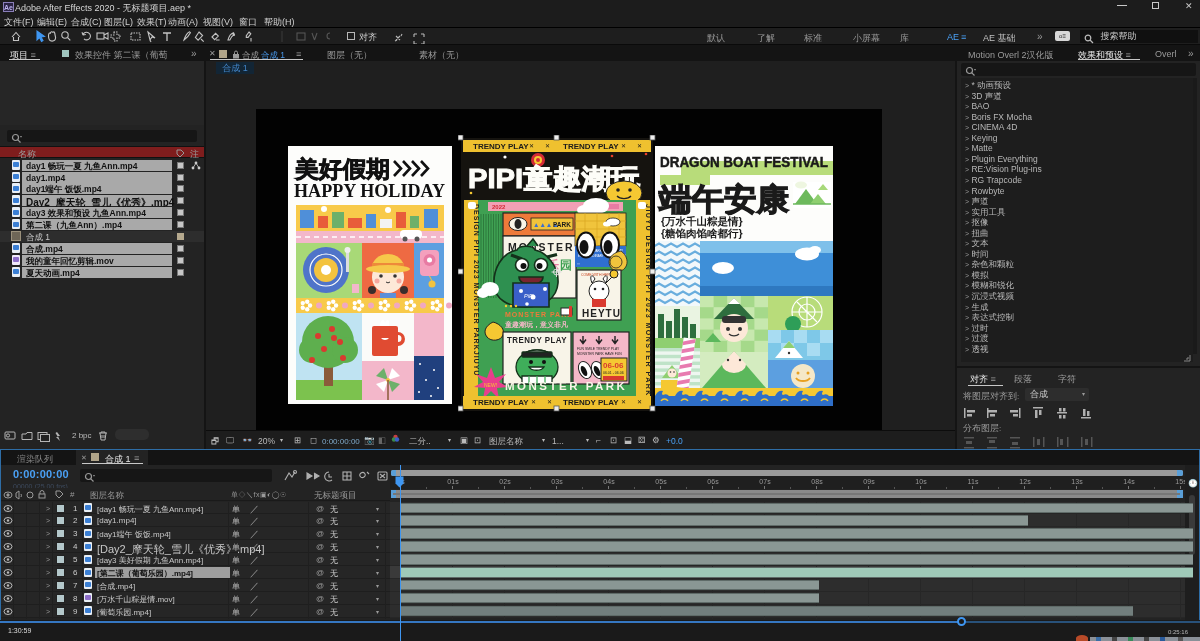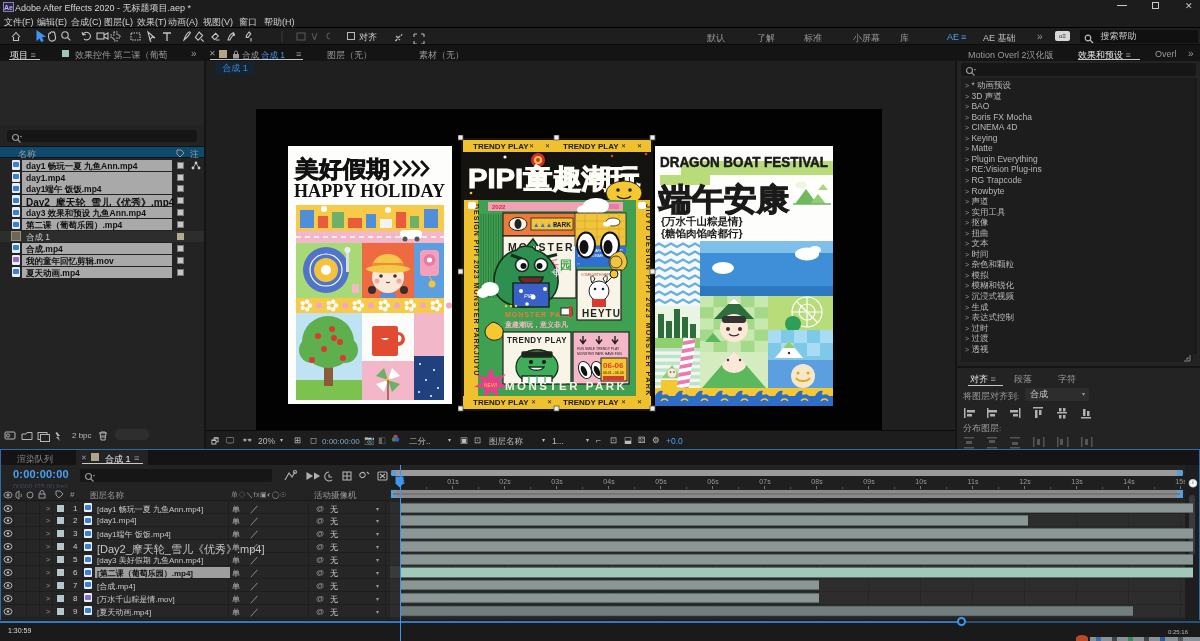--- a/index.html
+++ b/index.html
@@ -121,21 +121,21 @@
   <div class="abs" style="left:0;top:0;width:204px;height:64px;background:#262626;"></div>
 
   <div class="abs" style="left:7px;top:69px;width:190px;height:12px;background:#161616;border-radius:2px;">
     <svg width="11" height="11" viewBox="0 0 11 11" style="margin:2px 0 0 4px;">
           <circle cx="4.5" cy="4.5" r="3" fill="none" stroke="#999" stroke-width="1.2"></circle>
           <line x1="6.8" y1="6.8" x2="9.5" y2="9.5" stroke="#999" stroke-width="1.2"></line>
           <path d="M9 3 l2 0 -1 1.8 z" fill="#999"></path>
         </svg>
   </div>
 
-  <div class="abs" style="left:0;top:85px;width:204px;height:12px;background:#0c4a6e;border-top:1px solid #111;border-bottom:1px solid #111;">
+  <div class="abs" style="left:0;top:85px;width:204px;height:12px;background:#7f1d1d;border-top:1px solid #111;border-bottom:1px solid #111;">
     <span class="abs dim" style="left:18px;top:1px;font-size:9px;">名称</span>
     <svg class="abs" style="left:176px;top:2px" width="9" height="9" viewBox="0 0 9 9">
           <path d="M1 1 h4 l3 3 -4 4 -3-3 z" fill="none" stroke="#999" stroke-width="1"></path>
         </svg>
     <span class="abs dim" style="left:190px;top:1px;font-size:9px;">注</span>
   </div>
   <div id="projrows" class="abs" style="left:0;top:98.7px;width:204px;">
         <div class="abs" style="left:22px;top:0px;width:150px;height:11px;background:#a9a9a9;"></div>
         <div class="abs" style="left:177px;top:2px;width:7px;height:7px;background:#c7c7c7;border:1px solid #777;"></div>
         <div class="abs" style="left:12px;top:0px;width:8px;height:10px;background:#e8eef5;border-radius:1px;">
@@ -170,21 +170,21 @@
         <div class="abs" style="left:177px;top:49.6px;width:7px;height:7px;background:#c7c7c7;border:1px solid #777;"></div>
         <div class="abs" style="left:12px;top:47.6px;width:8px;height:10px;background:#e8eef5;border-radius:1px;">
           <div style="position:absolute;left:1px;top:2.5px;width:6px;height:5px;background:#3b7fd4;border-radius:1px"></div>
         </div>
         <div class="abs" style="left:26px;top:48.6px;font-size:8.5px;color:#111;white-space:nowrap;font-weight:bold;">day3 效果和预设 九鱼Ann.mp4</div>
         <div class="abs" style="left:22px;top:59.5px;width:150px;height:11px;background:#a9a9a9;"></div>
         <div class="abs" style="left:177px;top:61.5px;width:7px;height:7px;background:#c7c7c7;border:1px solid #777;"></div>
         <div class="abs" style="left:12px;top:59.5px;width:8px;height:10px;background:#e8eef5;border-radius:1px;">
           <div style="position:absolute;left:1px;top:2.5px;width:6px;height:5px;background:#3b7fd4;border-radius:1px"></div>
         </div>
-        <div class="abs" style="left:26px;top:60.5px;font-size:8.5px;color:#111;white-space:nowrap;font-weight:bold;">第二课（葡萄乐园）.mp4</div>
+        <div class="abs" style="left:26px;top:60.5px;font-size:8.5px;color:#111;white-space:nowrap;font-weight:bold;">第二课（九鱼Ann）.mp4</div>
         <div class="abs" style="left:0;top:71.4px;width:204px;height:11px;background:#2d2d2d;"></div>
         <div class="abs" style="left:177px;top:73.4px;width:7px;height:7px;background:#b5a98e;"></div>
         <div class="abs" style="left:11px;top:71.4px;width:10px;height:10px;background:#6e6657;border:1px solid #9b917c;"></div>
         <div class="abs" style="left:26px;top:72.4px;font-size:8.5px;color:#c8c8c8;white-space:nowrap;font-weight:normal;">合成 1</div>
         <div class="abs" style="left:22px;top:83.3px;width:150px;height:11px;background:#a9a9a9;"></div>
         <div class="abs" style="left:177px;top:85.3px;width:7px;height:7px;background:#c7c7c7;border:1px solid #777;"></div>
         <div class="abs" style="left:12px;top:83.3px;width:8px;height:10px;background:#e8eef5;border-radius:1px;">
           <div style="position:absolute;left:1px;top:2.5px;width:6px;height:5px;background:#3b7fd4;border-radius:1px"></div>
         </div>
         <div class="abs" style="left:26px;top:84.3px;font-size:8.5px;color:#111;white-space:nowrap;font-weight:bold;">合成.mp4</div>
@@ -932,21 +932,21 @@
           <rect x="36" y="4" width="6" height="4"></rect>
               <path d="M37 4 v-1.5 a2 2 0 0 1 4 0 v1.5"></path>
         </g>
       </svg>
       <svg class="abs" style="left:55px;top:2px" width="10" height="10" viewBox="0 0 10 10">
             <path d="M1 1 h4 l3 3 -4 4 -3-3 z" fill="none" stroke="#999" stroke-width="1"></path>
           </svg>
       <span class="abs dim" style="left:70px;top:2px;font-size:8px;">#</span>
       <span class="abs dim" style="left:90px;top:2px;font-size:8.5px;">图层名称</span>
       <span class="abs dim" style="left:231px;top:2px;font-size:7px;letter-spacing:0.5px;">单◇＼fx▣◐◯☉</span>
-      <span class="abs dim" style="left:314px;top:2px;font-size:8.5px;">活动摄像机</span>
+      <span class="abs dim" style="left:314px;top:2px;font-size:8.5px;">无标题项目</span>
     </div>
     <div class="abs" id="tlrows" style="left:0;top:36.5px;width:1200px;height:121px;">
           <div class="abs" style="left:0;top:0px;width:390px;height:12.9px;background:#262626;border-bottom:1px solid #1e1e1e;"></div>
           <div class="abs" style="left:390px;top:0px;width:795px;height:12.9px;background:#2d2d2d;border-bottom:1px solid #262626;"></div>
           <div class="abs" style="left:0;top:12.9px;width:390px;height:12.9px;background:#262626;border-bottom:1px solid #1e1e1e;"></div>
           <div class="abs" style="left:390px;top:12.9px;width:795px;height:12.9px;background:#2d2d2d;border-bottom:1px solid #262626;"></div>
           <div class="abs" style="left:0;top:25.8px;width:390px;height:12.9px;background:#262626;border-bottom:1px solid #1e1e1e;"></div>
           <div class="abs" style="left:390px;top:25.8px;width:795px;height:12.9px;background:#2d2d2d;border-bottom:1px solid #262626;"></div>
           <div class="abs" style="left:0;top:38.7px;width:390px;height:12.9px;background:#262626;border-bottom:1px solid #1e1e1e;"></div>
           <div class="abs" style="left:390px;top:38.7px;width:795px;height:12.9px;background:#2d2d2d;border-bottom:1px solid #262626;"></div>
@@ -1123,21 +1123,21 @@
           <svg class="abs" style="left:3px;top:106.2px" width="10" height="7" viewBox="0 0 10 7">
             <path d="M1 3.5 a4 3 0 0 1 8 0 a4 3 0 0 1 -8 0 z" fill="none" stroke="#bbb" stroke-width="1"></path>
             <circle cx="5" cy="3.5" r="1.2" fill="#bbb"></circle>
           </svg>
           <div class="abs" style="left:46px;top:106.2px;font-size:7px;color:#999;">&gt;</div>
           <div class="abs" style="left:56px;top:105.2px;width:9px;height:9px;background:#b4c8cb;border:1px solid #222;"></div>
           <div class="abs" style="left:73px;top:105.2px;font-size:8px;color:#ccc;">9</div>
           <div class="abs" style="left:84px;top:104.7px;width:8px;height:9px;background:#e8eef5;border-radius:1px;">
             <div style="position:absolute;left:1px;top:2px;width:6px;height:5px;background:#3b7fd4;border-radius:1px"></div>
           </div>
-          <div class="abs" style="left:97px;top:105.2px;font-size:8px;color:#c8c8c8;font-weight:normal;white-space:nowrap;">[夏天动画.mp4]</div>
+          <div class="abs" style="left:97px;top:105.2px;font-size:8px;color:#c8c8c8;font-weight:normal;white-space:nowrap;">[葡萄乐园.mp4]</div>
           <div class="abs" style="left:232px;top:105.2px;font-size:8px;color:#bbb;">单</div>
           <div class="abs" style="left:250px;top:104.2px;font-size:9px;color:#bbb;">／</div>
           <div class="abs" style="left:316px;top:105.2px;font-size:8px;color:#999;">@</div>
           <div class="abs" style="left:330px;top:105.2px;font-size:8px;color:#ccc;">无</div>
           <div class="abs" style="left:376px;top:106.2px;font-size:6px;color:#999;">▾</div>
           <div class="abs" style="left:400px;top:104.2px;width:733px;height:10.5px;background:#727e7d;border-top:1px solid #5f6b68;border-bottom:1px solid #5f6b68;"></div>
         </div>
   </div>
 
   <div class="abs" style="left:0;top:170px;width:1200px;height:21px;background:#1a1a1a;">

